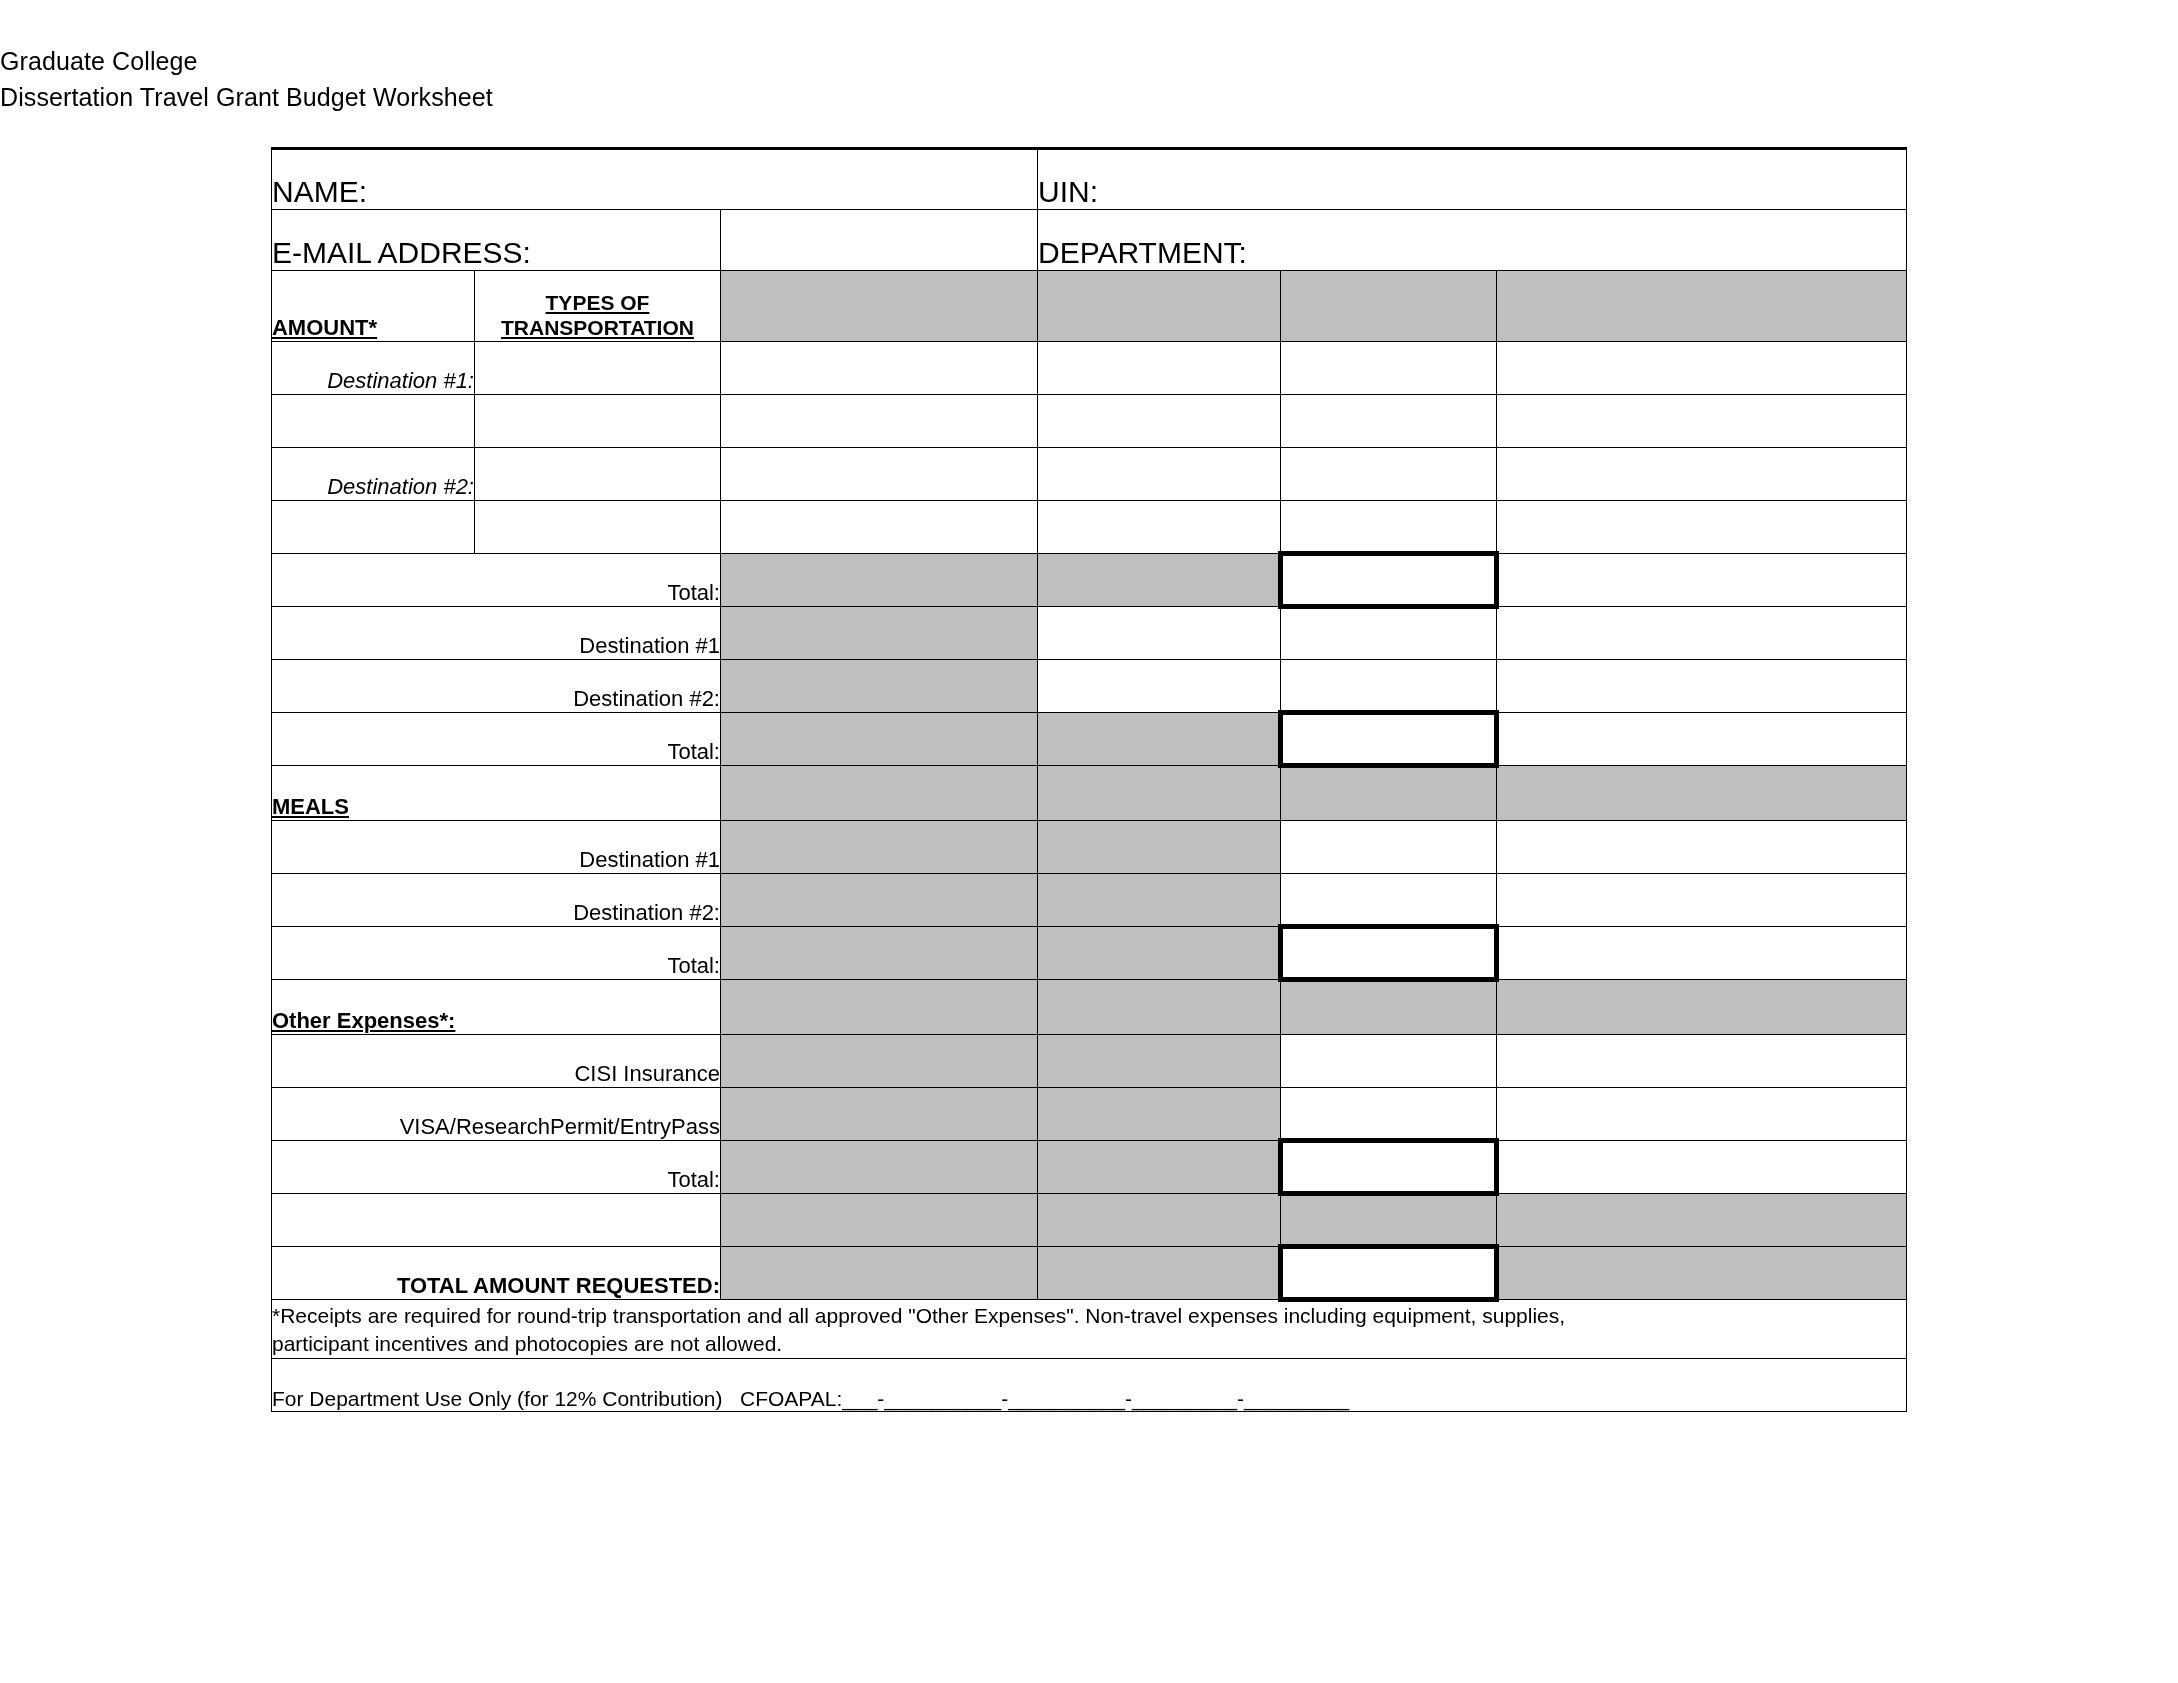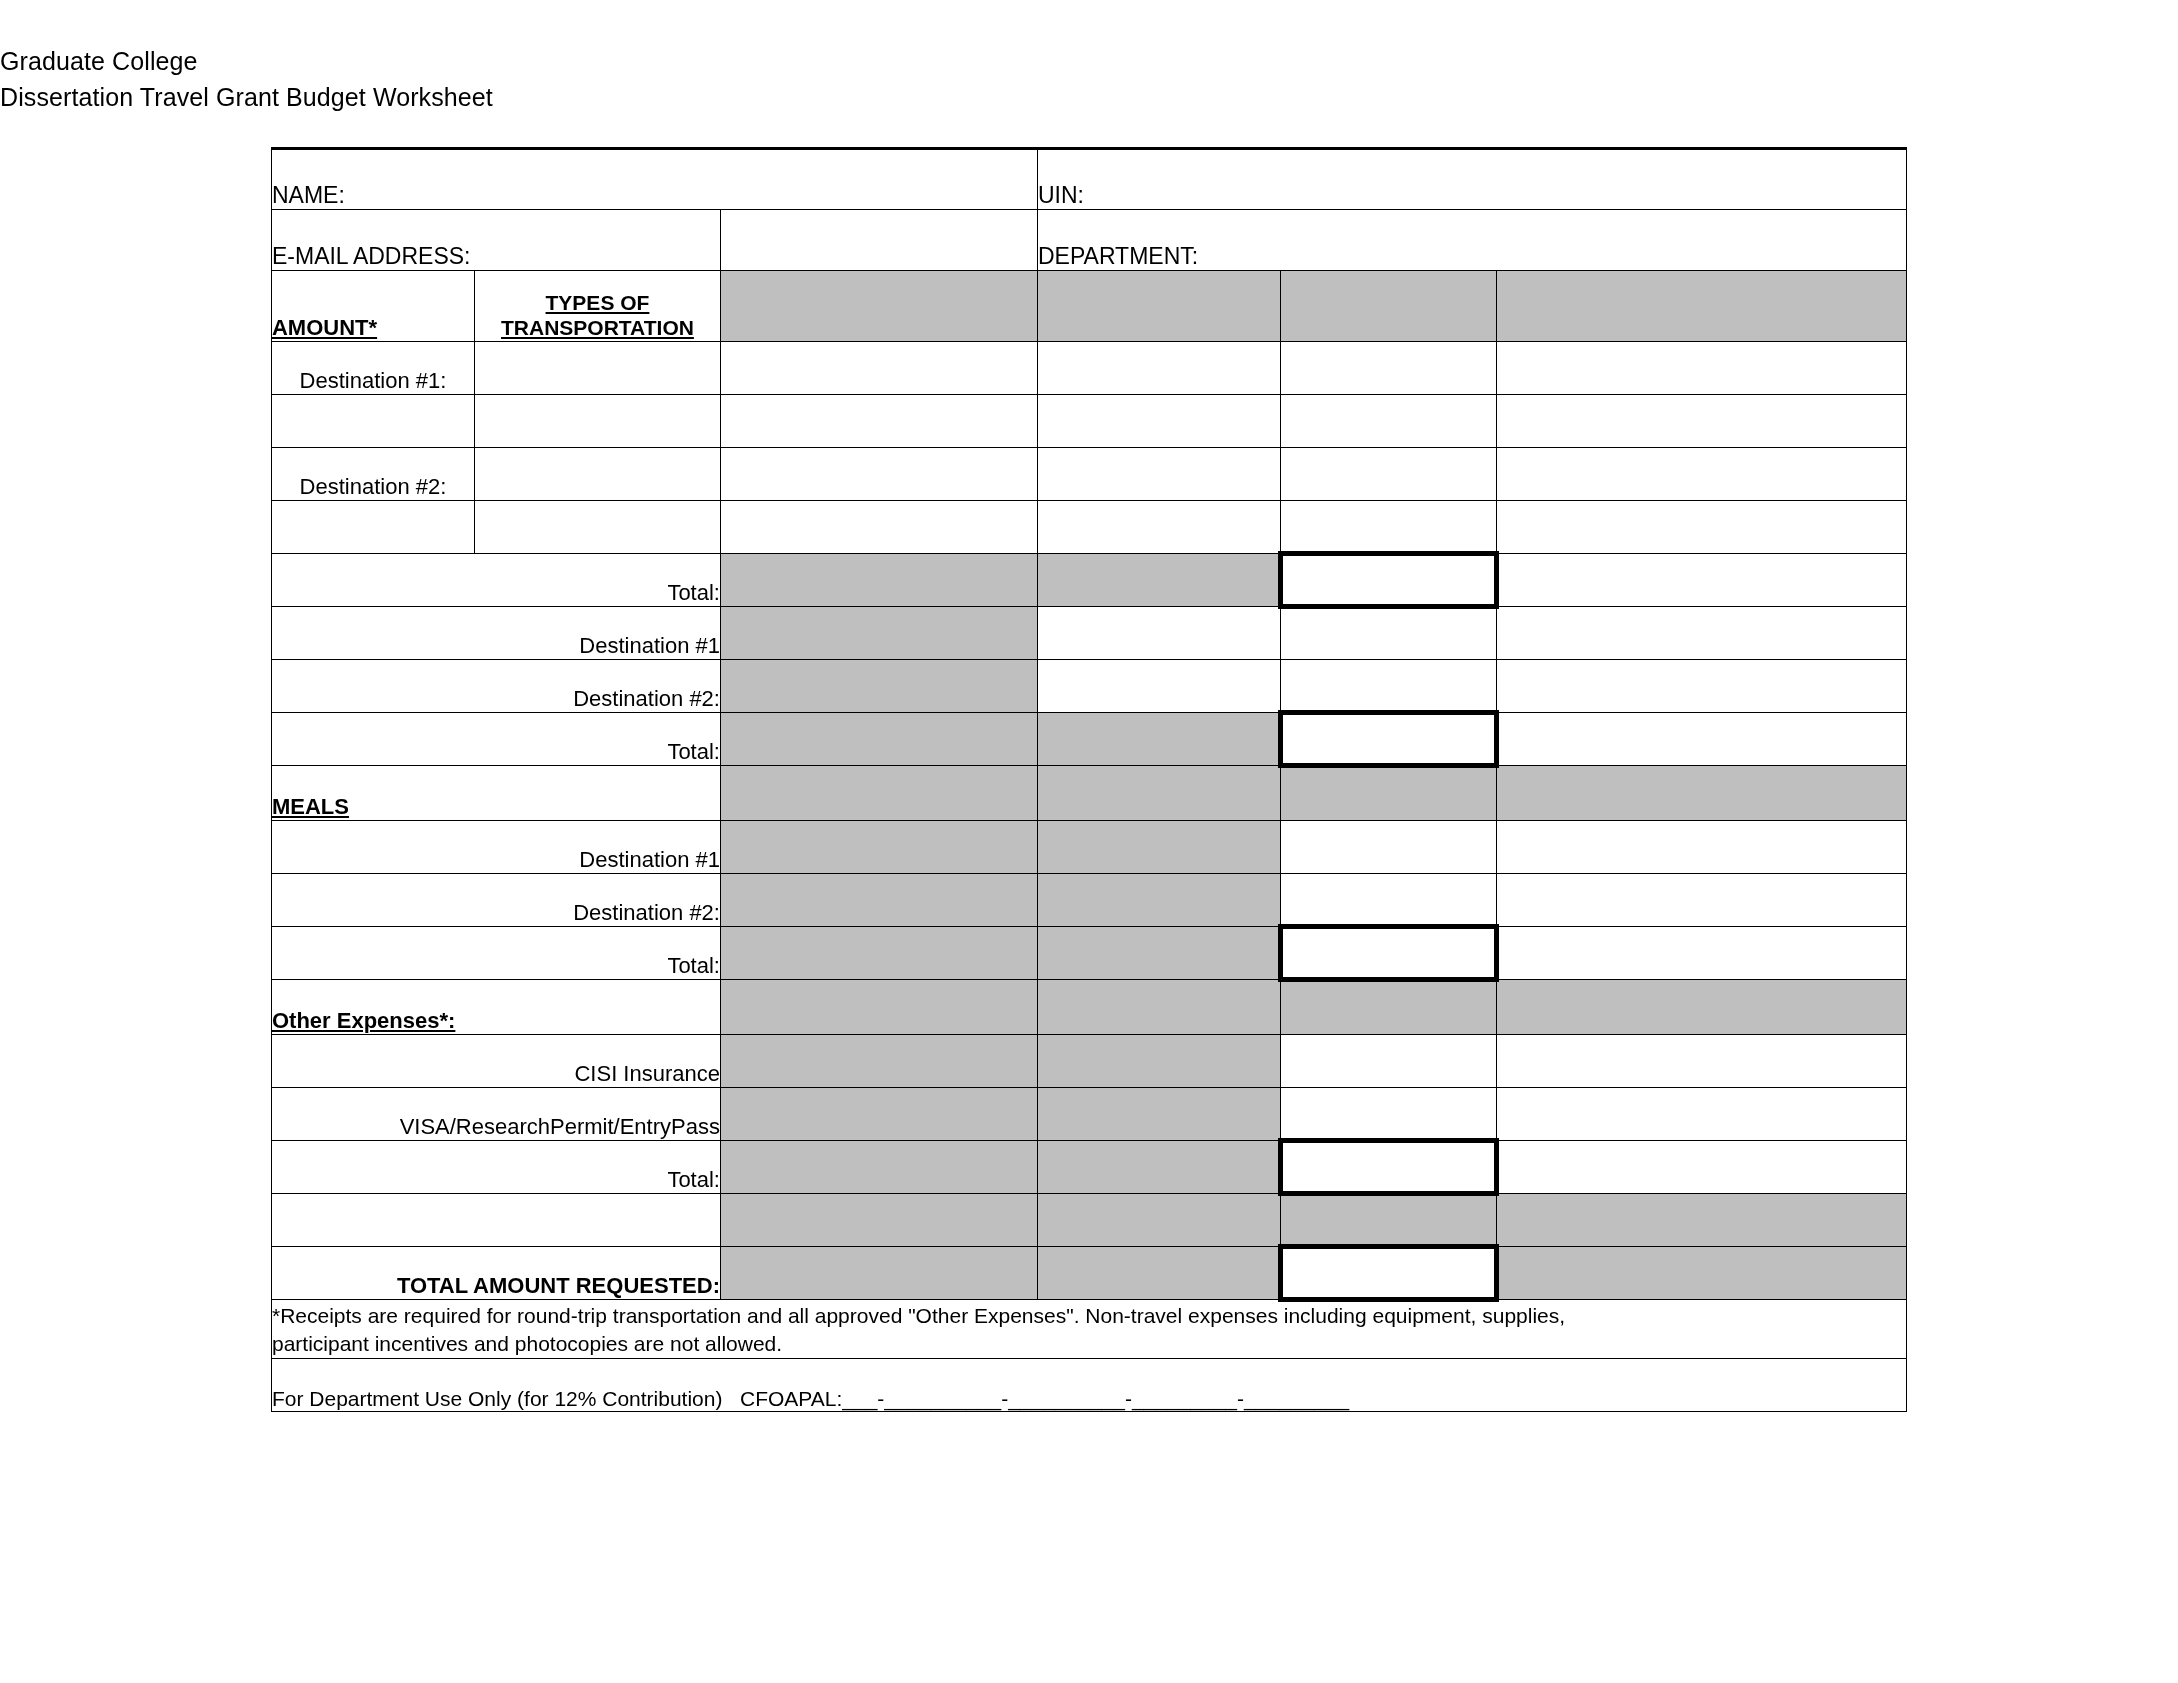--- a/index.html
+++ b/index.html
@@ -46,40 +46,40 @@
   col.c-label{width:203px;}
   col.c-trans{width:246px;}
   col.c-dates{width:317px;}
   col.c-dest{width:243px;}
   col.c-amt{width:216px;}
   col.c-src{width:410px;}
 
   
   .sh{background:#bfbfbf;}
   .txt{font-size:22px;line-height:1.18;padding-bottom:5px;}
-  .txt-l{text-align:center;padding-left:8px;}
+  .txt-l{text-align:right;padding-left:8px;font-style:italic;}
   .txt-r{text-align:right;padding-right:8px;}
   .bold{font-weight:bold;}
   .u{ text-decoration:underline; text-underline-offset:2px;}
   .hdr{
     font-weight:bold;font-size:21px;text-align:center;
     vertical-align:middle;line-height:1.22;
     padding:3px 4px;
   }
   .hdr-wide{font-size:21px;}
 
   
   .totbox{
     border:5px solid #000 !important;
     background:#ffffff;
   }
 
   
   .idrow td{height:61px;}
-  .idtxt{font-size:23px;padding-left:8px;padding-bottom:6px;}
+  .idtxt{font-size:30px;padding-left:8px;padding-bottom:6px;}
 
   
   .colhdr td{height:65px;}
 
   
   .sect td{height:55px;}
   .sect-label{
     font-size:22px;font-weight:bold;
     padding-left:8px;padding-bottom:6px;
   }

